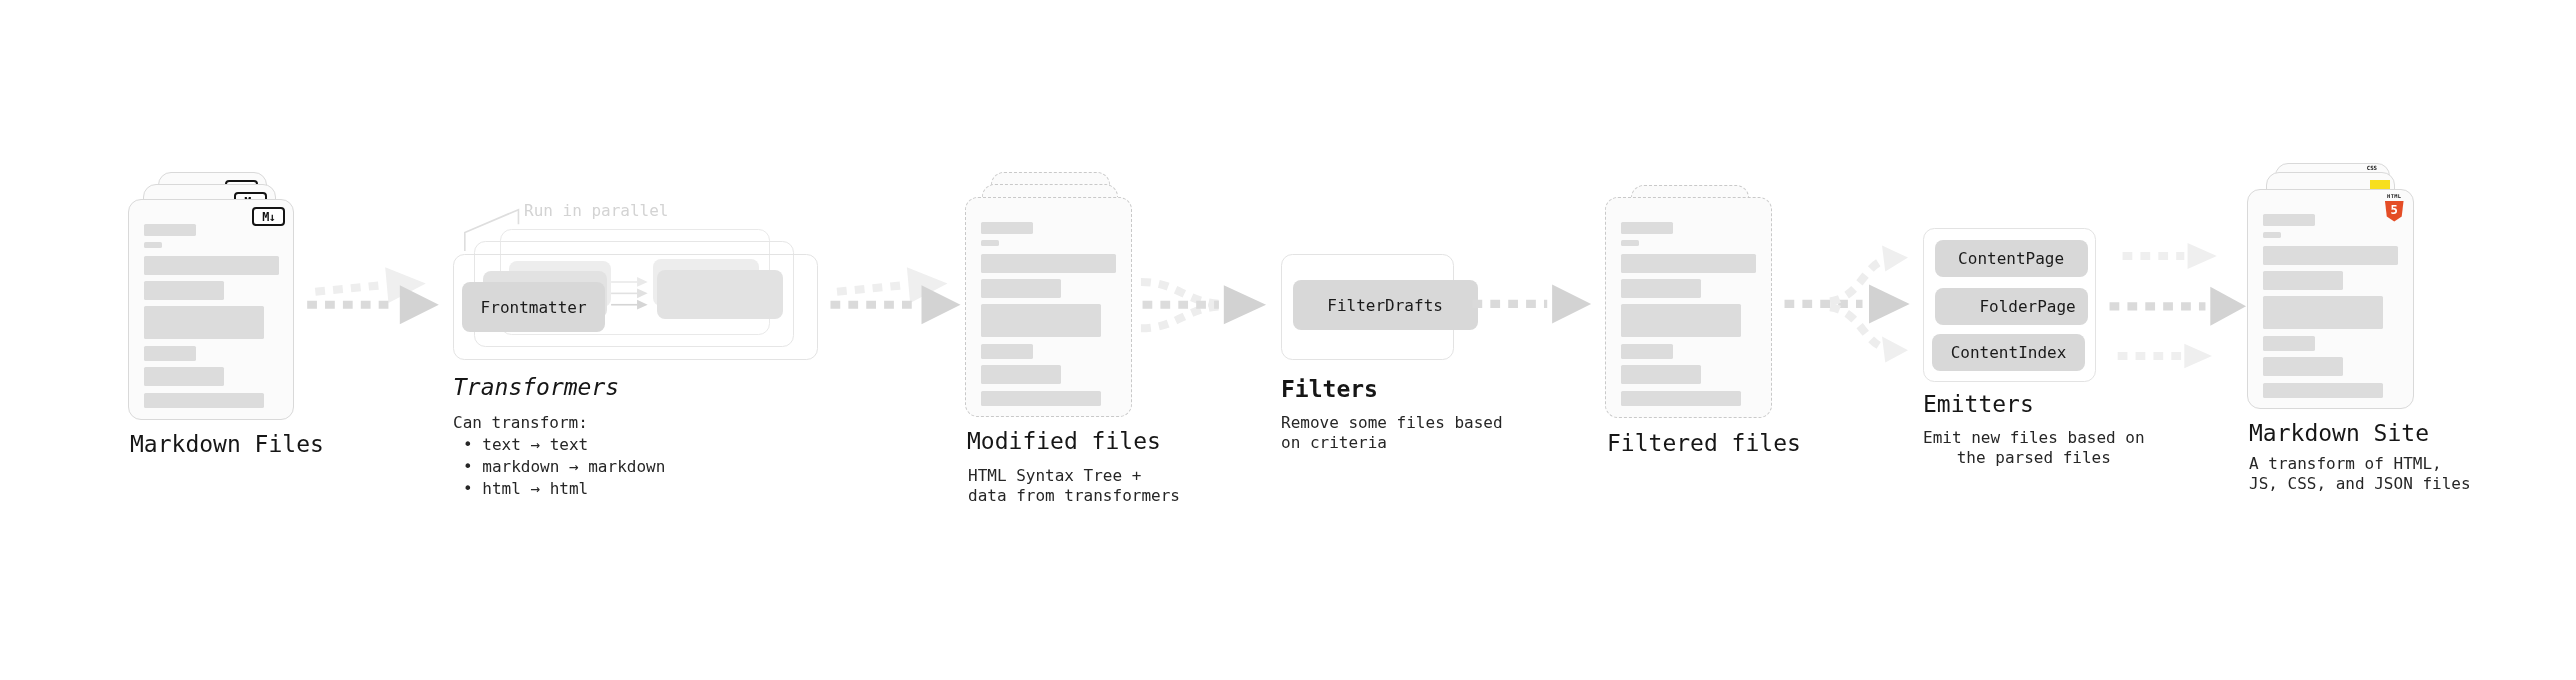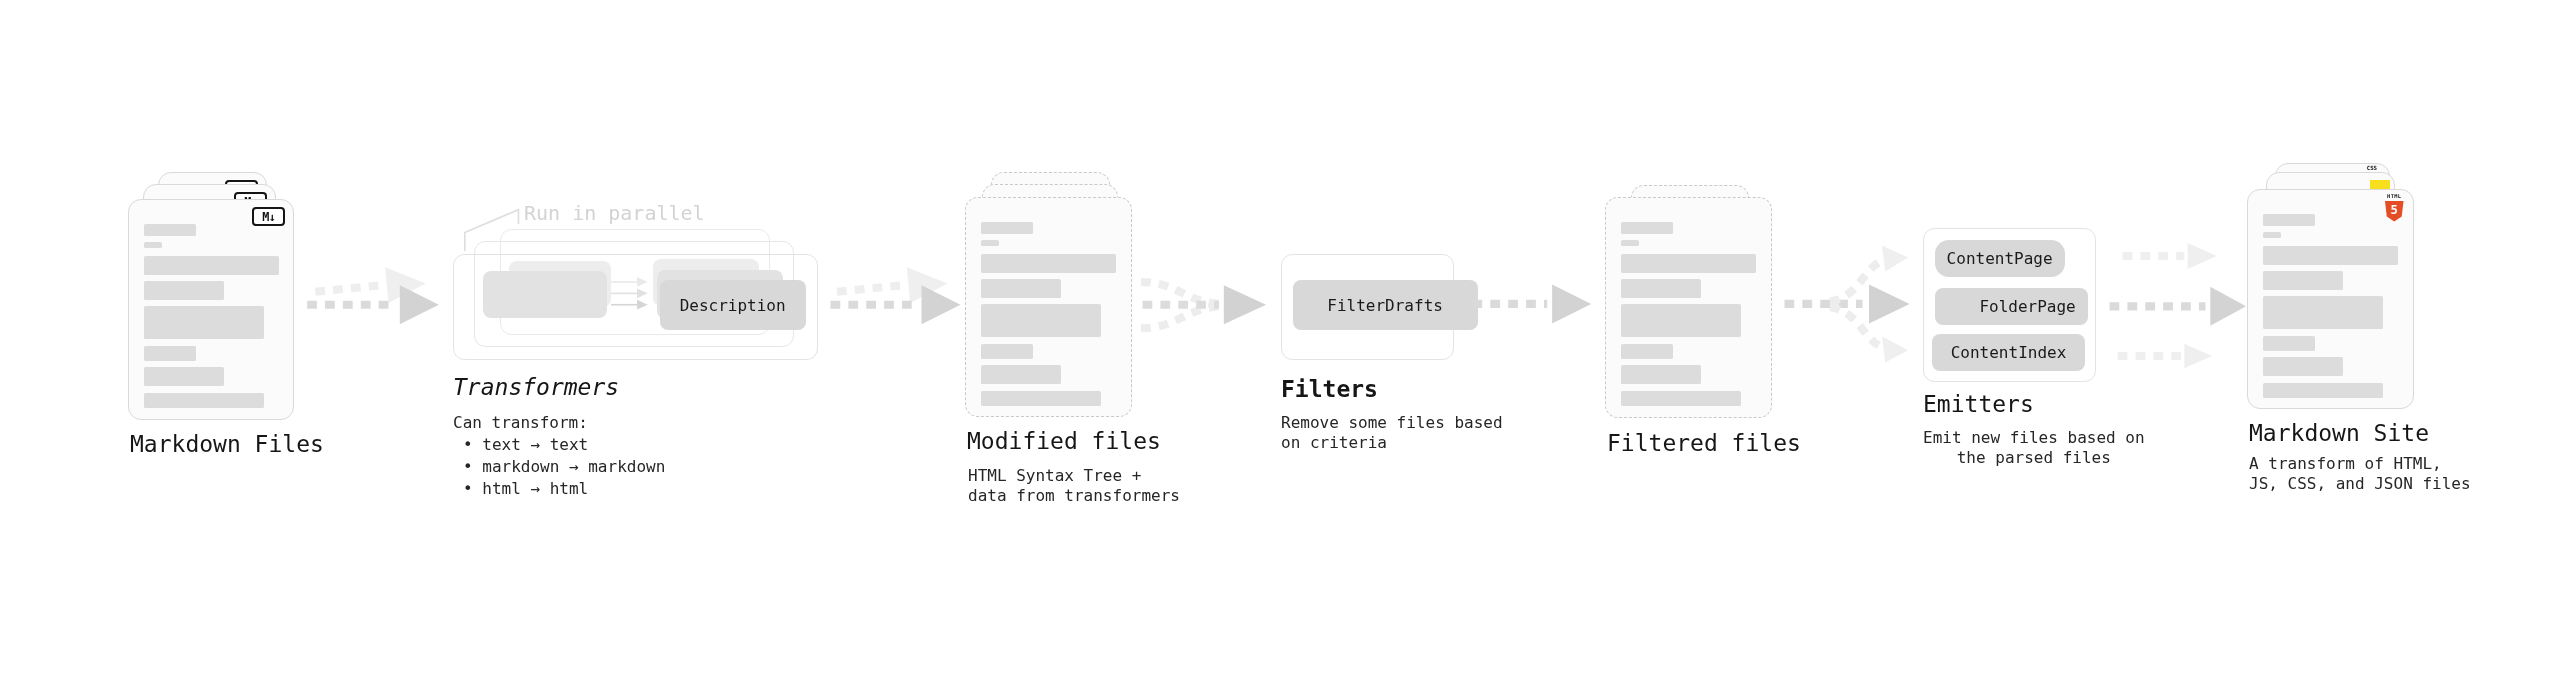--- a/index.html
+++ b/index.html
@@ -15,21 +15,21 @@
   .b4{left:14.6px;top:81px;width:80px;height:18.7px}
   .b5{left:14.6px;top:106px;width:120px;height:33px}
   .b6{left:14.6px;top:146px;width:52px;height:14.6px}
   .b7{left:14.6px;top:167px;width:80px;height:18.7px}
   .b8{left:14.6px;top:193px;width:120px;height:14.6px}
   
   .stage-label{position:absolute;font-size:23px;line-height:24.4px;color:#161616;white-space:nowrap;}
   .desc{position:absolute;font-size:16px;line-height:19.5px;color:#262626;white-space:nowrap;}
   .desc div{white-space:nowrap;}
   .bullets{position:absolute;font-size:16px;line-height:22px;color:#262626;white-space:nowrap;}
-  .note{position:absolute;font-size:20px;color:#d3d3d3;white-space:nowrap;}
+  .note{position:absolute;font-size:16px;color:#d3d3d3;white-space:nowrap;}
   
   .obox{position:absolute;border:1.6px solid #e3e3e3;border-radius:11.4px;box-sizing:border-box;background:transparent;}
   .obox.filled{background:#ffffff;}
   
   .btn{position:absolute;background:#d8d8d8;border-radius:8.1px;color:#1a1a1a;font-size:16px;
        display:flex;align-items:center;justify-content:center;box-sizing:border-box;white-space:nowrap;}
   .btn.g1{background:#e2e2e2;}
   .btn.g2{background:#ededed;}
   
   .mdbadge{position:absolute;top:7.3px;right:8.1px;width:32.5px;height:18.7px;background:#fff;
@@ -77,21 +77,21 @@
 
     <div class="obox" style="left:500px;top:229px;width:270px;height:106px;border-color:#e9e9e9;">
       <div class="btn g2" style="left:8.1px;top:31px;width:102px;height:46px;"></div>
       <div class="btn g2" style="right:9.8px;top:29px;width:106px;height:47px;"></div>
     </div>
     <div class="obox" style="left:474px;top:241px;width:320px;height:106px;border-color:#e6e6e6;">
       <div class="btn g1" style="left:8.1px;top:29px;width:124px;height:47px;"></div>
       <div class="btn g1" style="right:9.8px;top:28.4px;width:126px;height:49px;"></div>
     </div>
     <div class="obox" style="left:453px;top:254px;width:365px;height:106px;">
-      <div class="btn" style="right:11.4px;top:25px;width:146px;height:50px;">Description</div>
+      <div class="btn" style="left:8.1px;top:27px;width:143px;height:50px;">Frontmatter</div>
     </div>
 
     <div class="stage-label" style="left:453px;top:375px;font-style:italic;">Transformers</div>
     <div class="desc" style="left:453px;top:413px;">Can transform:</div>
     <div class="bullets" style="left:463px;top:434px;">
       <div>• text → text</div>
       <div>• markdown → markdown</div>
       <div>• html → html</div>
     </div>
   </div>
@@ -137,21 +137,21 @@
         <div class="bar b5"></div>
         <div class="bar b6"></div>
         <div class="bar b7"></div>
         <div class="bar b8"></div>
       </div>
     <div class="stage-label" style="left:1607px;top:431px;">Filtered files</div>
   </div>
 
   <div>
     <div class="obox filled" style="left:1923px;top:228px;width:173px;height:154px;">
-      <div class="btn" style="left:10.6px;top:10.6px;width:130px;height:37px;border-radius:14px;">ContentPage</div>
+      <div class="btn" style="left:10.6px;top:10.6px;width:153px;height:37px;">ContentPage</div>
       <div class="btn" style="left:10.6px;top:59px;width:153px;height:37px;padding-left:33px;">FolderPage</div>
       <div class="btn" style="left:8px;top:105px;width:153px;height:37px;">ContentIndex</div>
     </div>
     <div class="stage-label" style="left:1923px;top:392px;">Emitters</div>
     <div class="desc" style="left:1923px;top:428px;text-align:center;">
       <div>Emit new files based on</div>
       <div>the parsed files</div>
     </div>
   </div>
 

